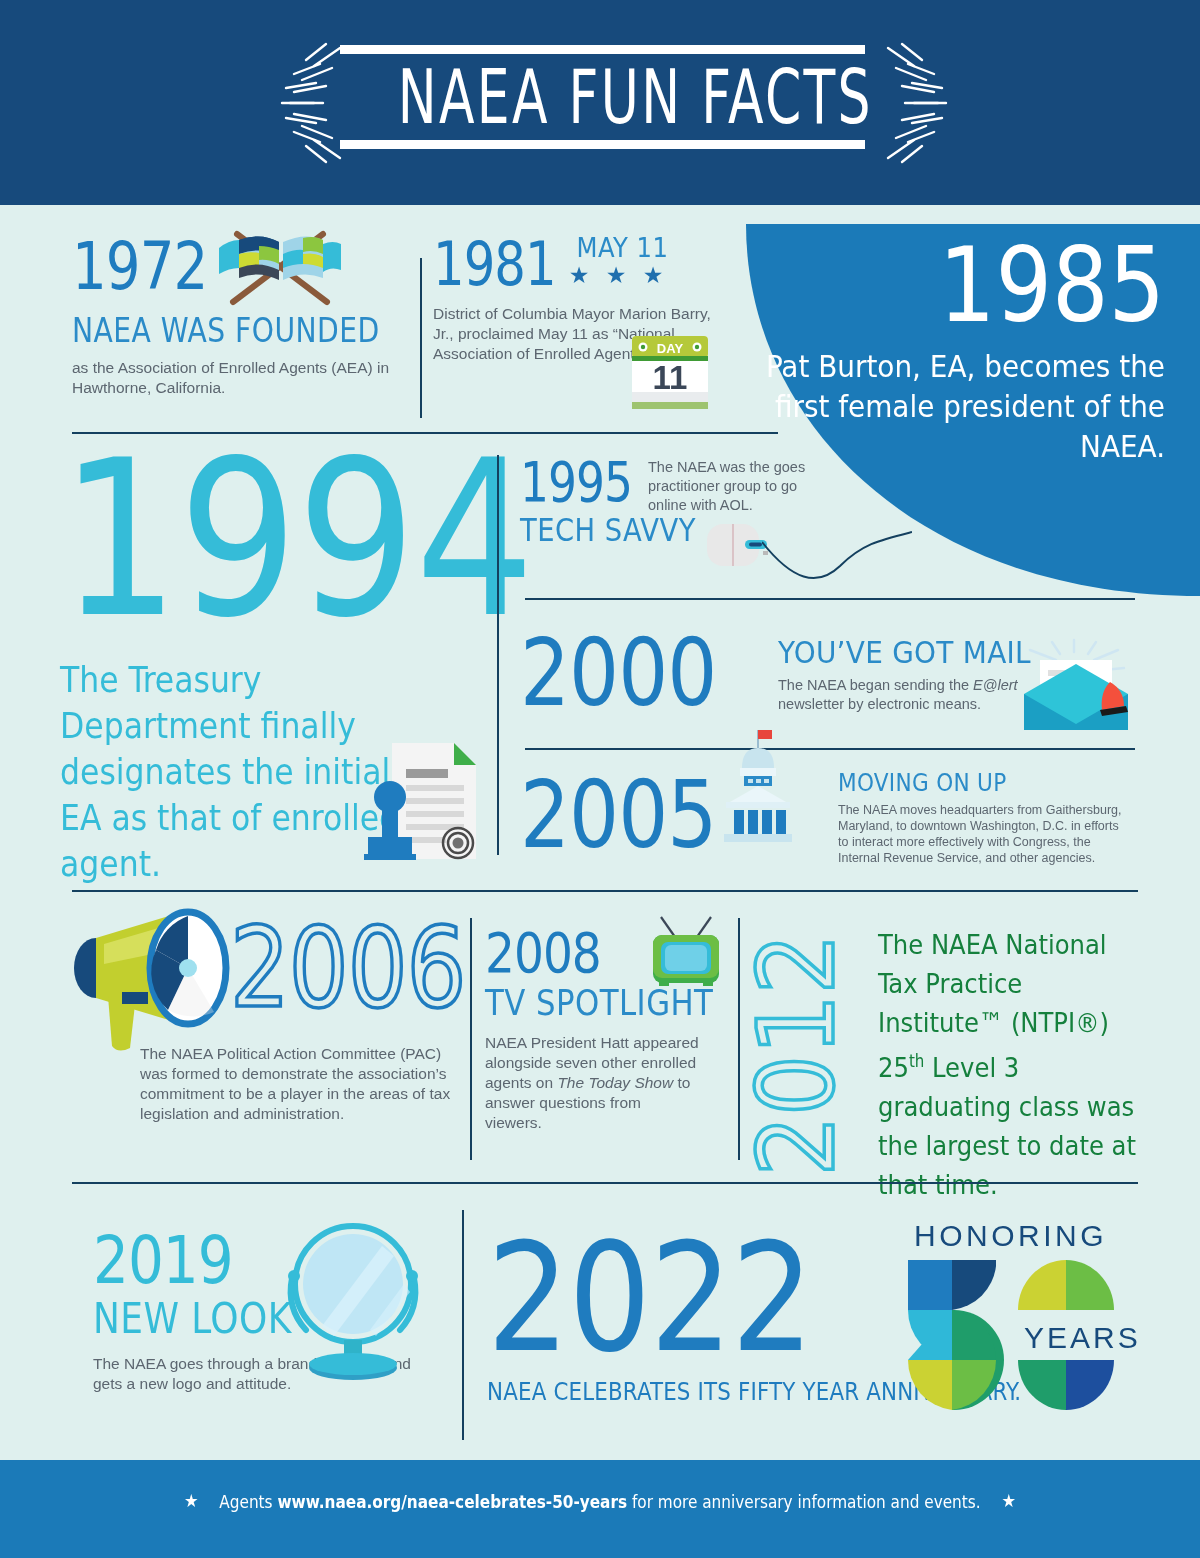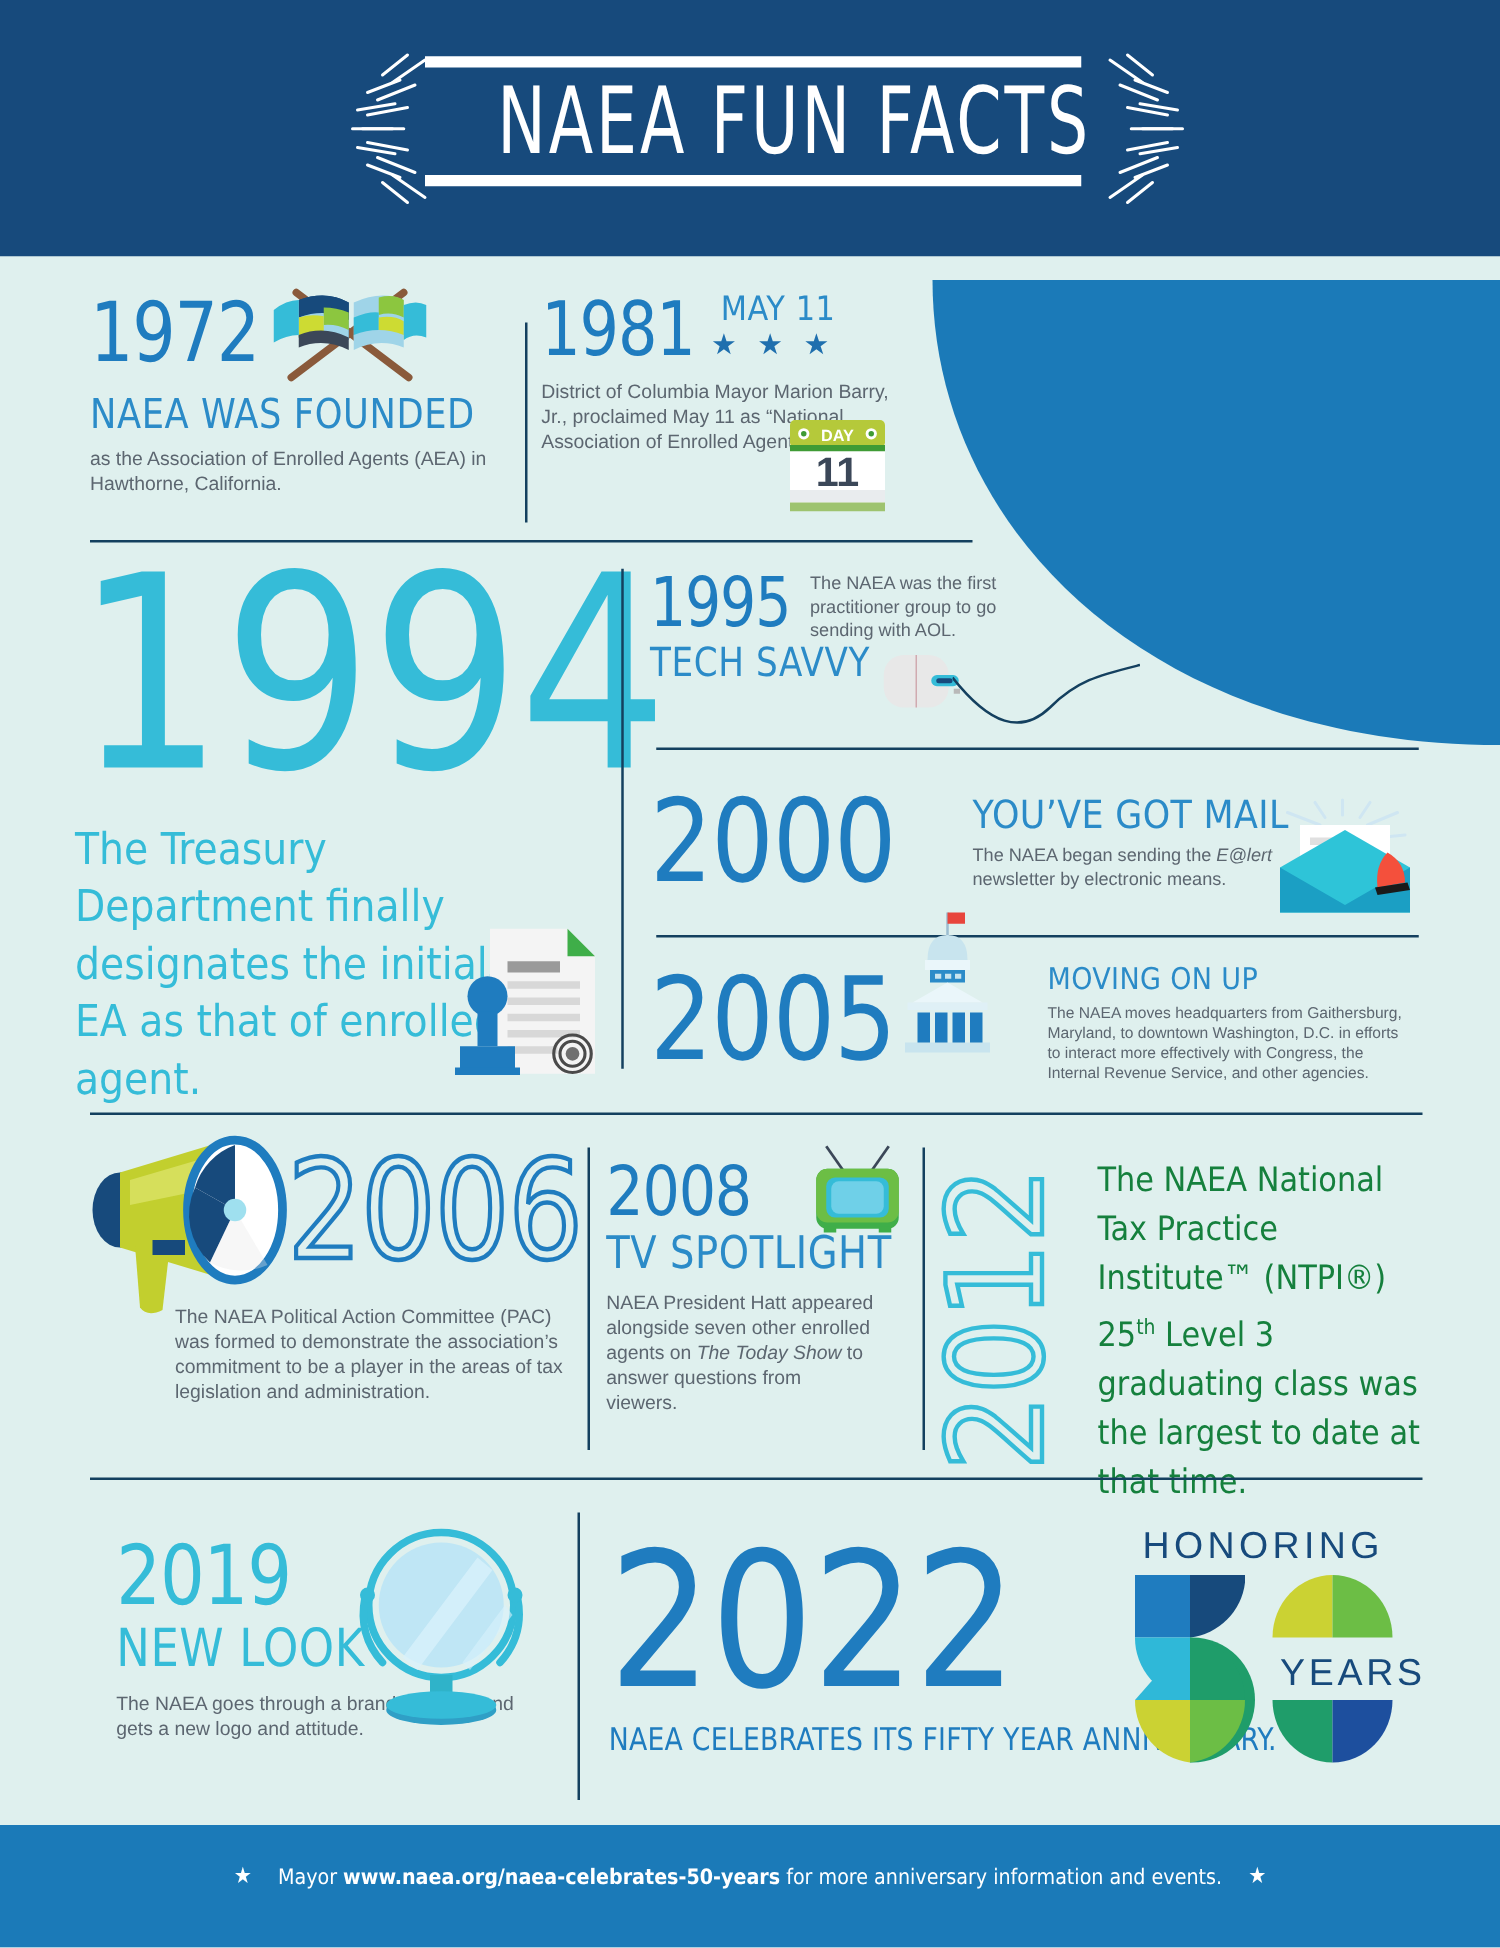--- a/index.html
+++ b/index.html
@@ -200,20 +200,24 @@
           <line x1="54" y1="94" x2="28" y2="104"></line>
         <line x1="8" y1="120" x2="34" y2="102"></line>
           <line x1="42" y1="108" x2="22" y2="124"></line>
       </g>
     </svg>
   </div>
 
   <svg class="shape1985" viewBox="0 0 580 372" preserveAspectRatio="none">
     <path d="M 580 0 L 126 0 C 126 200 300 372 580 372 Z" fill="#1b7ab8"></path>
   </svg>
+  <div class="txt1985">
+    <div class="yr">1985</div>
+    <div class="bd">Pat Burton, EA, becomes the first female president of the NAEA.</div>
+  </div>
 
   <div id="blk-1972">
     <div class="yr yearnum">1972</div>
     <div class="hd capline">NAEA WAS FOUNDED</div>
     <div class="bd bodytext">as the Association of Enrolled Agents (AEA) in Hawthorne, California.</div>
   </div>
   <svg class="flags" viewBox="0 0 150 80">
     <line x1="28" y1="74" x2="118" y2="6" stroke="#8a5a3b" stroke-width="6" stroke-linecap="round"></line>
     <line x1="122" y1="74" x2="32" y2="6" stroke="#8a5a3b" stroke-width="6" stroke-linecap="round"></line>
     <g>
@@ -281,21 +285,21 @@
     <g fill="#1f7cbf">
       <circle cx="28" cy="62" r="16"></circle>
       <path d="M20 74 h16 v28 h-16 Z"></path>
       <path d="M6 102 h44 v18 h-44 Z"></path>
       <rect x="2" y="119" width="52" height="6"></rect>
     </g>
   </svg>
 
   <div id="blk-1995">
     <div class="yr yearnum">1995</div>
-    <div class="side">The NAEA was the first practitioner group to go sending with AOL.</div>
+    <div class="side">The NAEA was the goes practitioner group to go online with AOL.</div>
     <div class="hd capline">TECH SAVVY</div>
   </div>
   <svg class="mouse" viewBox="0 0 70 52">
     <rect x="2" y="4" width="52" height="42" rx="16" fill="#e8e8e8"></rect>
     <path d="M28 4 v42" stroke="#d0aab0" stroke-width="1.2"></path>
     <rect x="40" y="20" width="22" height="9" rx="4.5" fill="#35bcd8"></rect>
     <rect x="44" y="22.5" width="13" height="4" rx="2" fill="#174a7c"></rect>
     <rect x="58" y="31" width="5" height="4" fill="#b9b9b9"></rect>
   </svg>
   <svg style="position:absolute; left:762px; top:530px; width:150px; height:80px;" viewBox="0 0 150 80">
@@ -450,18 +454,18 @@
       <path d="M166 42 a48 50 0 0 1 48 50 h-48 Z" fill="#6cbe45"></path>
       <path d="M118 142 h48 v50 a48 50 0 0 1 -48 -50 Z" fill="#1f9d6a"></path>
       <path d="M166 142 h48 a48 50 0 0 1 -48 50 Z" fill="#1d4f9e"></path>
     </g>
     <text x="124" y="130" font-family="Liberation Sans, sans-serif" font-size="30" letter-spacing="3" fill="#174a7c">YEARS</text>
   </svg>
 
   <div class="footer">
     <div class="footer-inner">
       <span class="star">★</span>
-      <span>Mayor </span><b>www.naea.org/naea-celebrates-50-years</b><span> for more anniversary information and events.</span>
+      <span>Agents </span><b>www.naea.org/naea-celebrates-50-years</b><span> for more anniversary information and events.</span>
       <span class="star">★</span>
     </div>
   </div>
 
 </div>
 
 </body></html>

